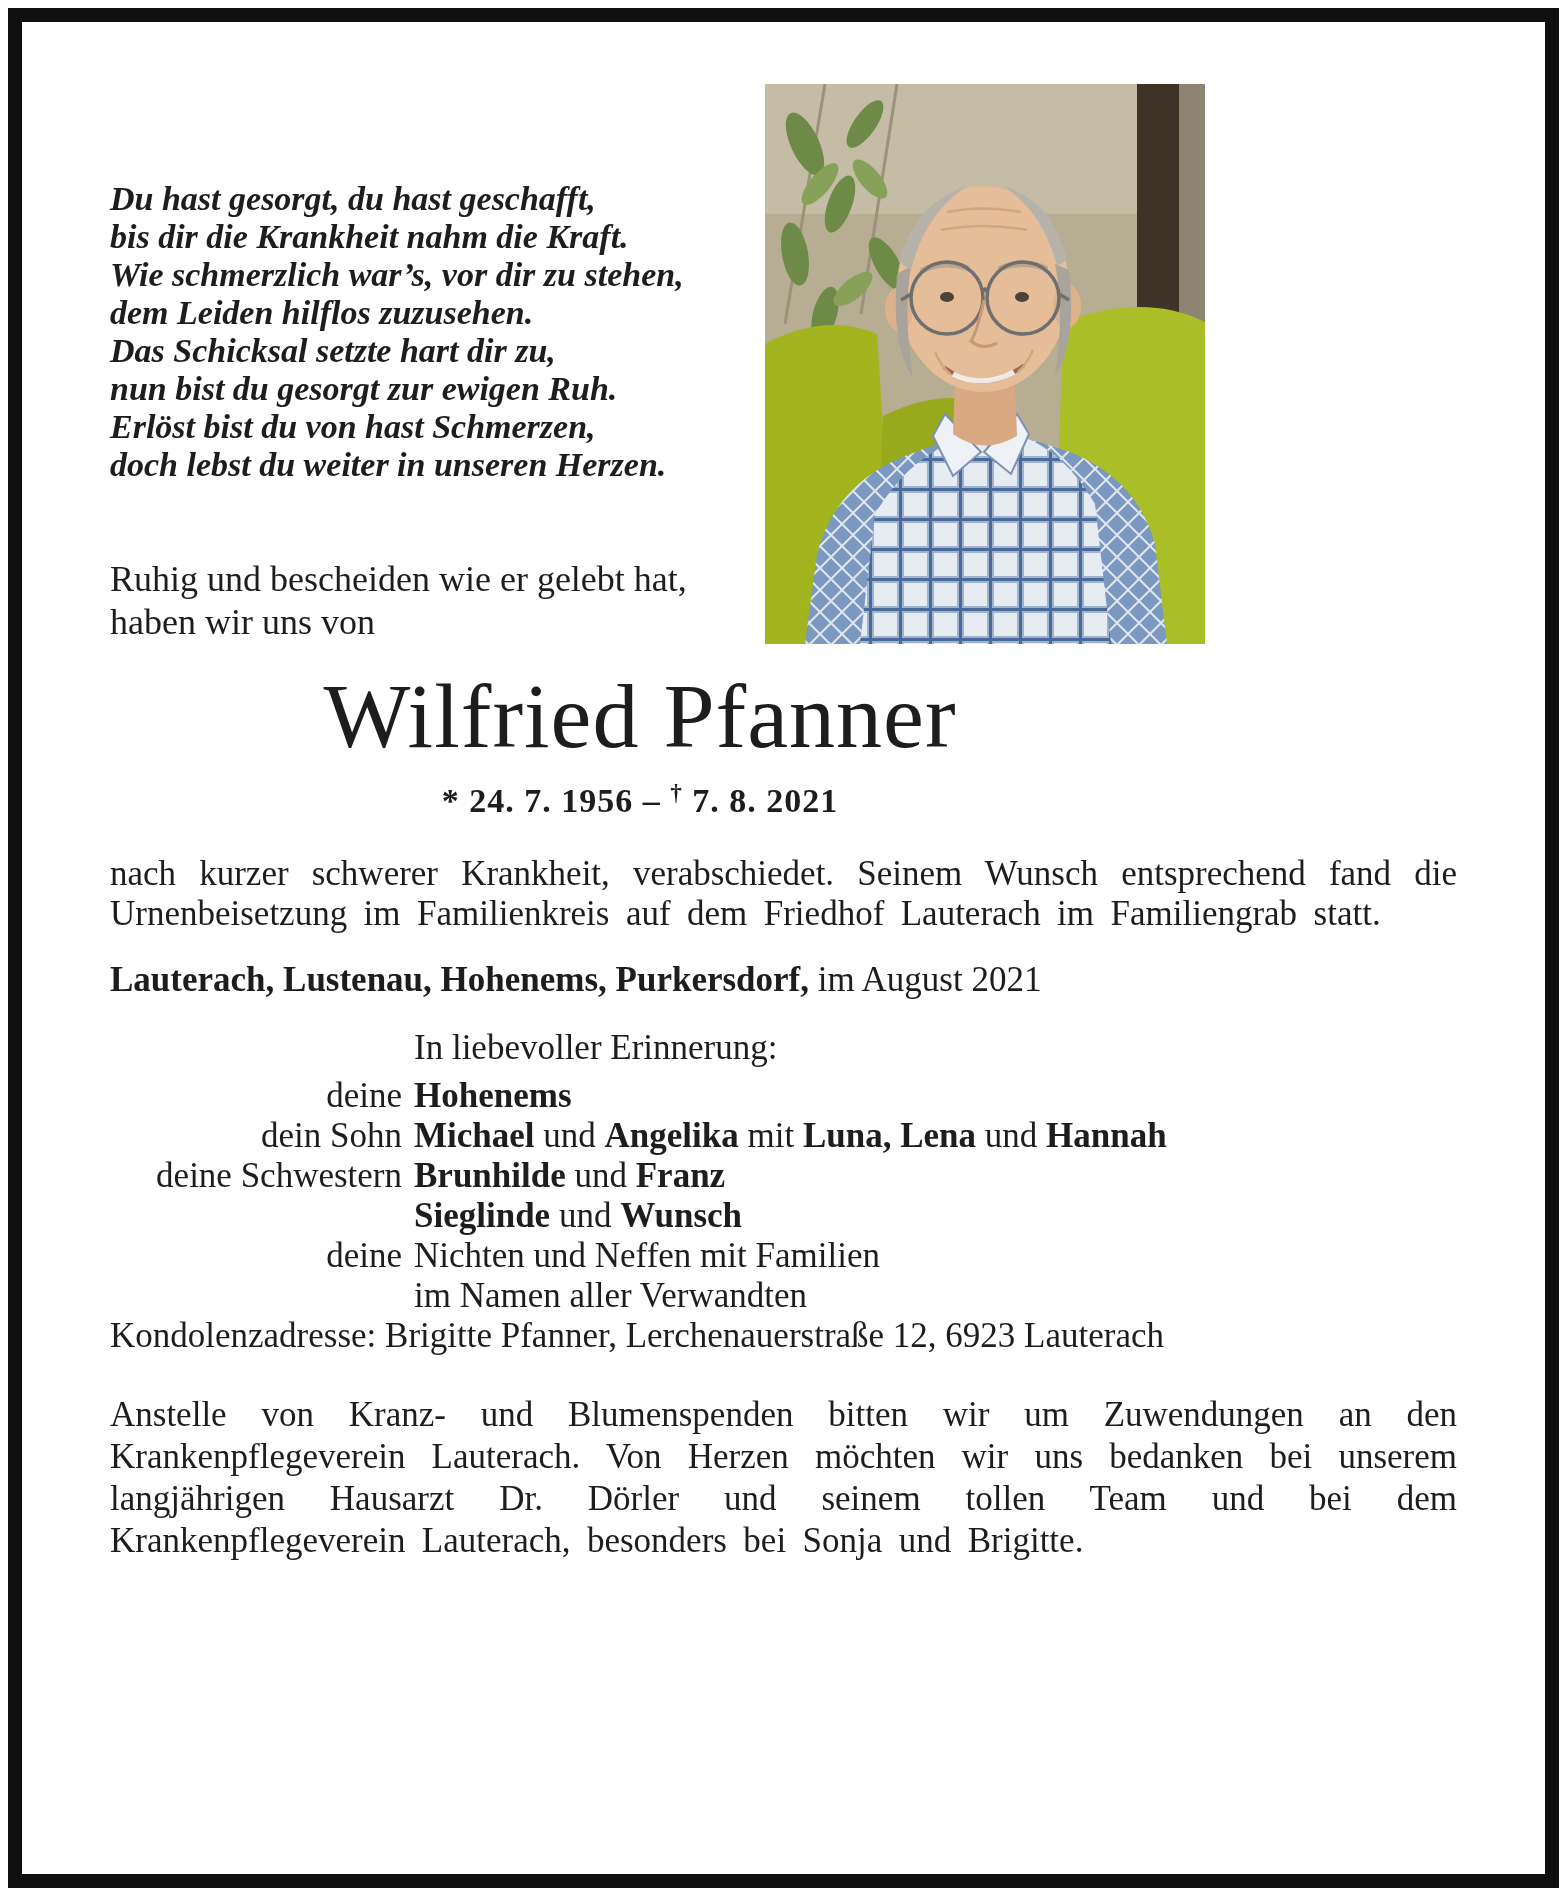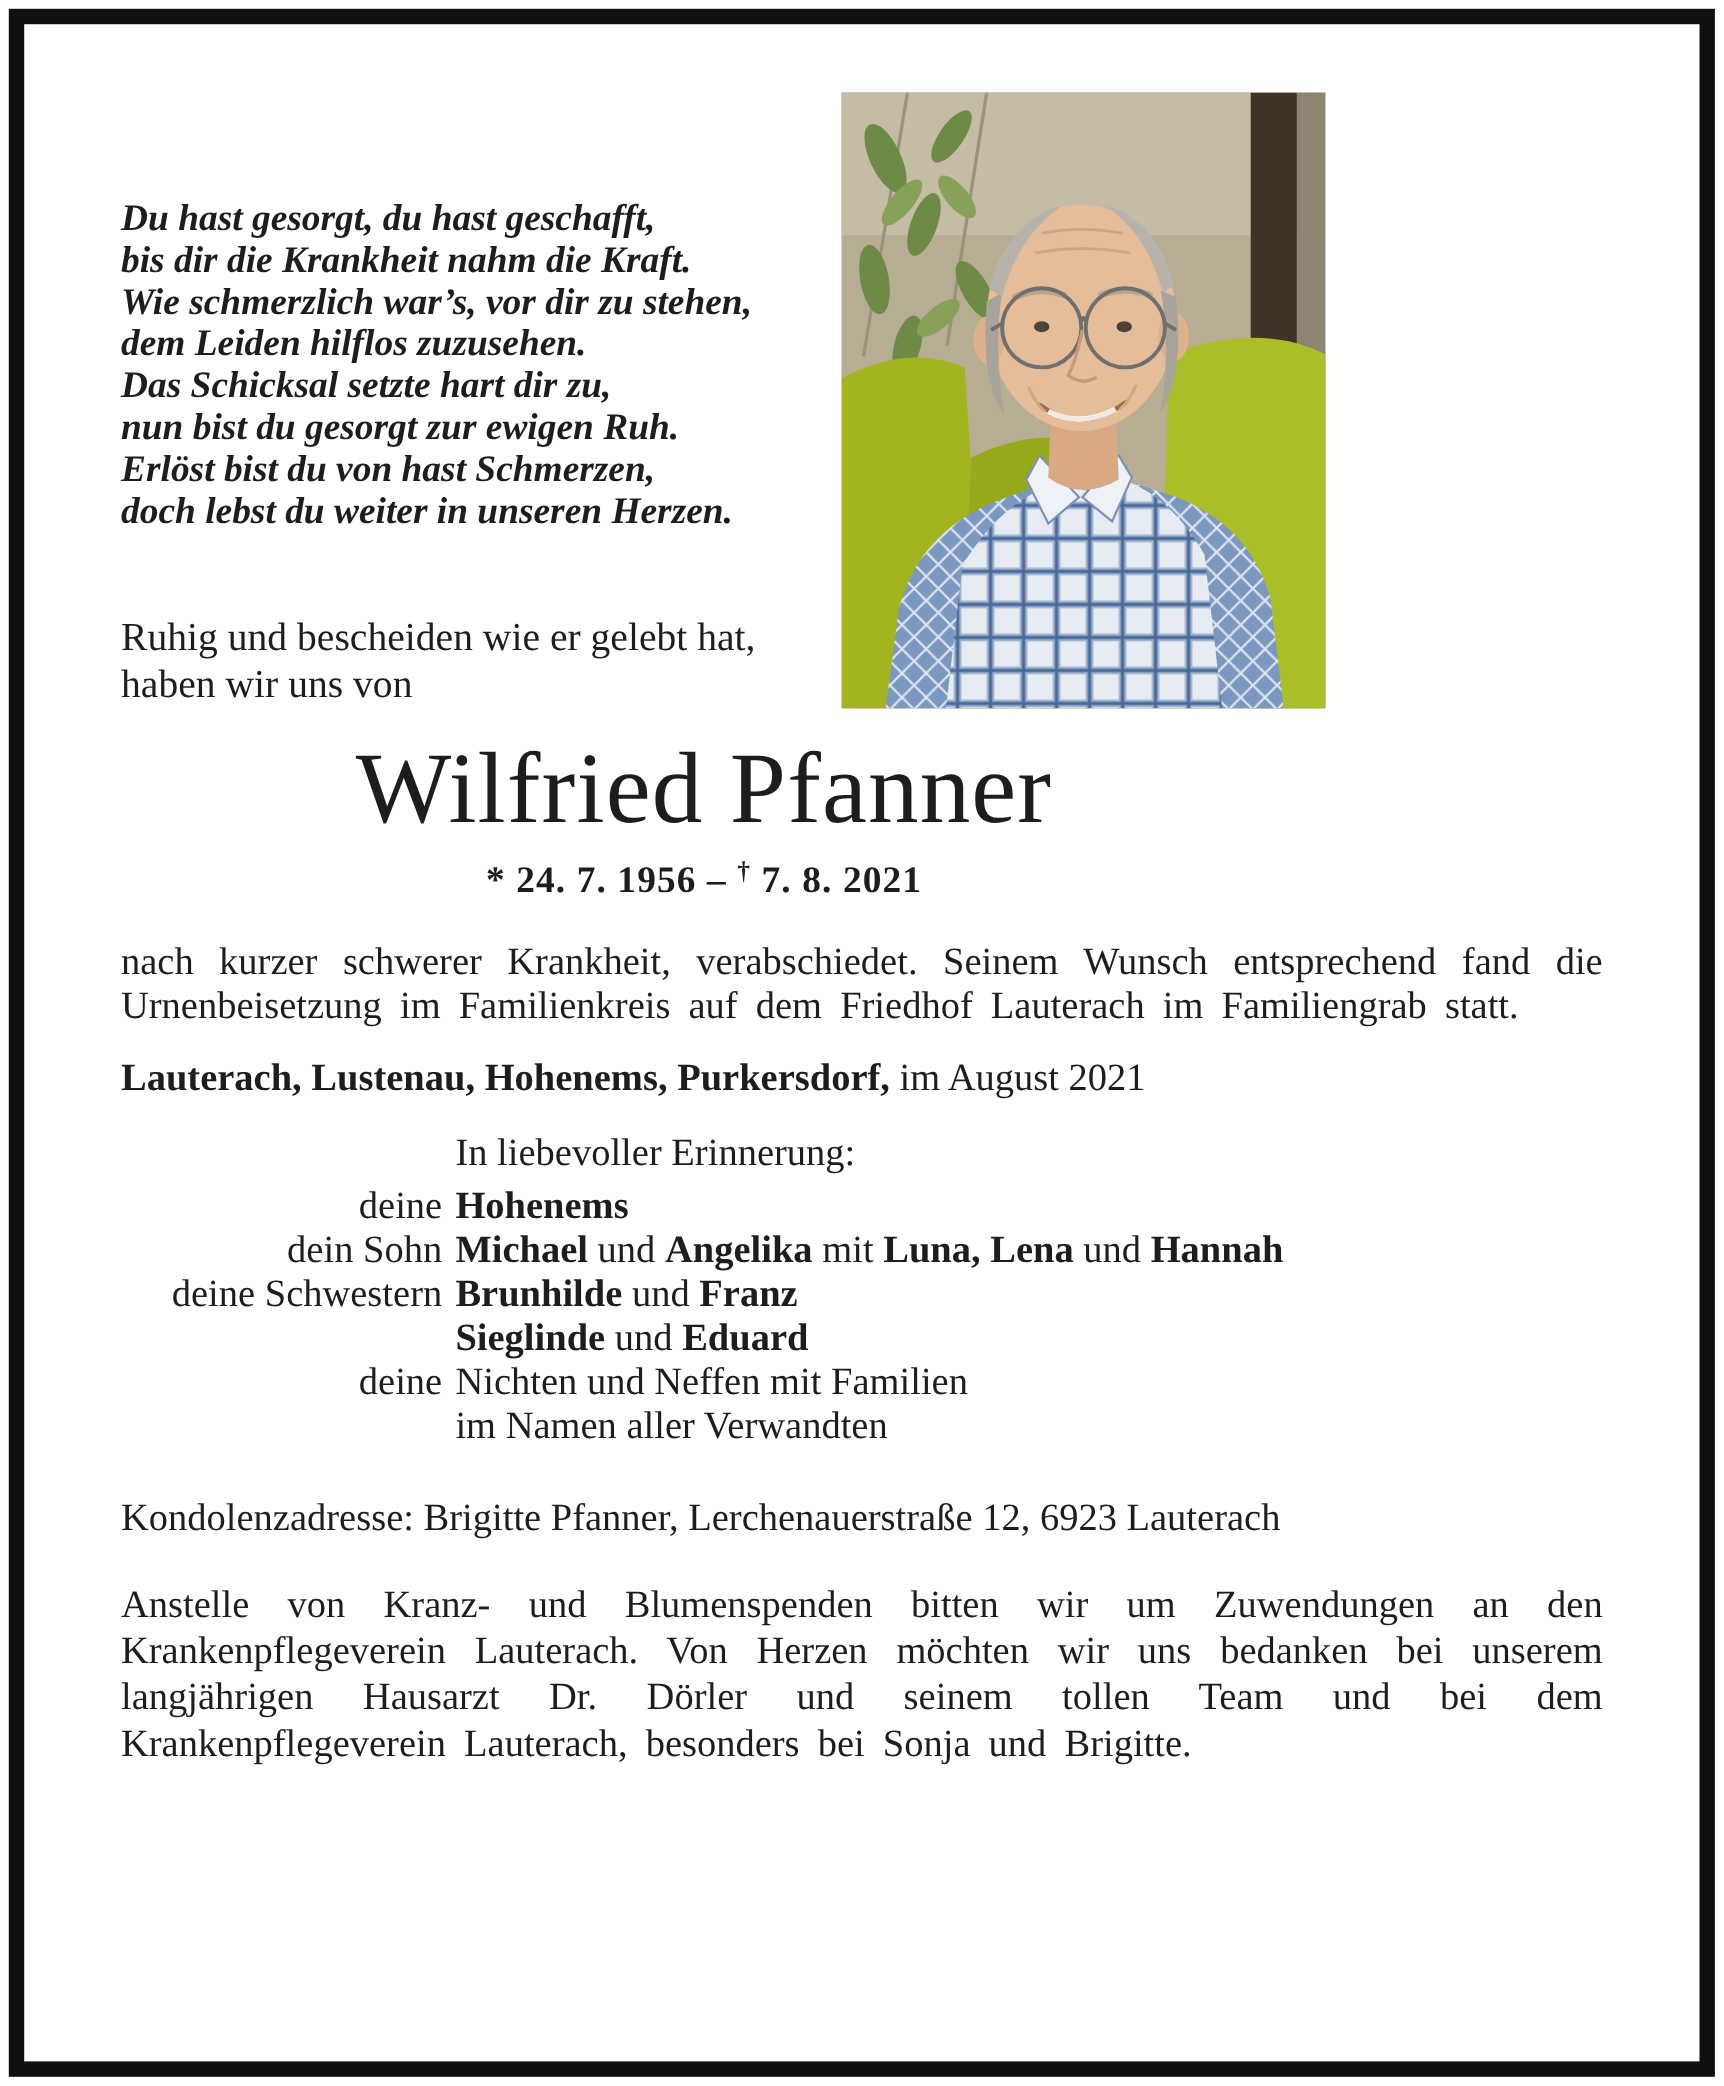--- a/index.html
+++ b/index.html
@@ -76,21 +76,21 @@
 
   
   .memorial { margin-top: 28px; font-size: 35px; line-height: 40px; }
   .mem-heading { margin-left: 304px; }
   .mem-rows { margin-top: 8px; }
   .m-row { display: flex; }
   .m-label { flex: 0 0 292px; width: 292px; text-align: right; }
   .m-names { margin-left: 12px; }
   .m-names .b { font-weight: bold; }
 
-  .condolence { margin-top: 44px; font-size: 35px; line-height: 40px; }
+  .condolence { font-size: 35px; line-height: 40px; }
   .closing {
     margin-top: 38px;
     font-size: 35px;
     line-height: 42px;
     text-align: justify;
     word-spacing: 0.22em;
   }
 </style>
 </head>
 <body>
@@ -230,21 +230,21 @@
           <div class="m-row">
             <div class="m-label">dein Sohn</div>
             <div class="m-names"><span class="b">Michael</span><span> und </span><span class="b">Angelika</span><span> mit </span><span class="b">Luna, Lena</span><span> und </span><span class="b">Hannah</span></div>
           </div>
           <div class="m-row">
             <div class="m-label">deine Schwestern</div>
             <div class="m-names"><span class="b">Brunhilde</span><span> und </span><span class="b">Franz</span></div>
           </div>
           <div class="m-row">
             <div class="m-label"></div>
-            <div class="m-names"><span class="b">Sieglinde</span><span> und </span><span class="b">Eduard</span></div>
+            <div class="m-names"><span class="b">Sieglinde</span><span> und </span><span class="b">Wunsch</span></div>
           </div>
           <div class="m-row">
             <div class="m-label">deine</div>
             <div class="m-names"><span>Nichten und Neffen mit Familien</span></div>
           </div>
           <div class="m-row">
             <div class="m-label"></div>
             <div class="m-names"><span>im Namen aller Verwandten</span></div>
           </div>
         </div>

